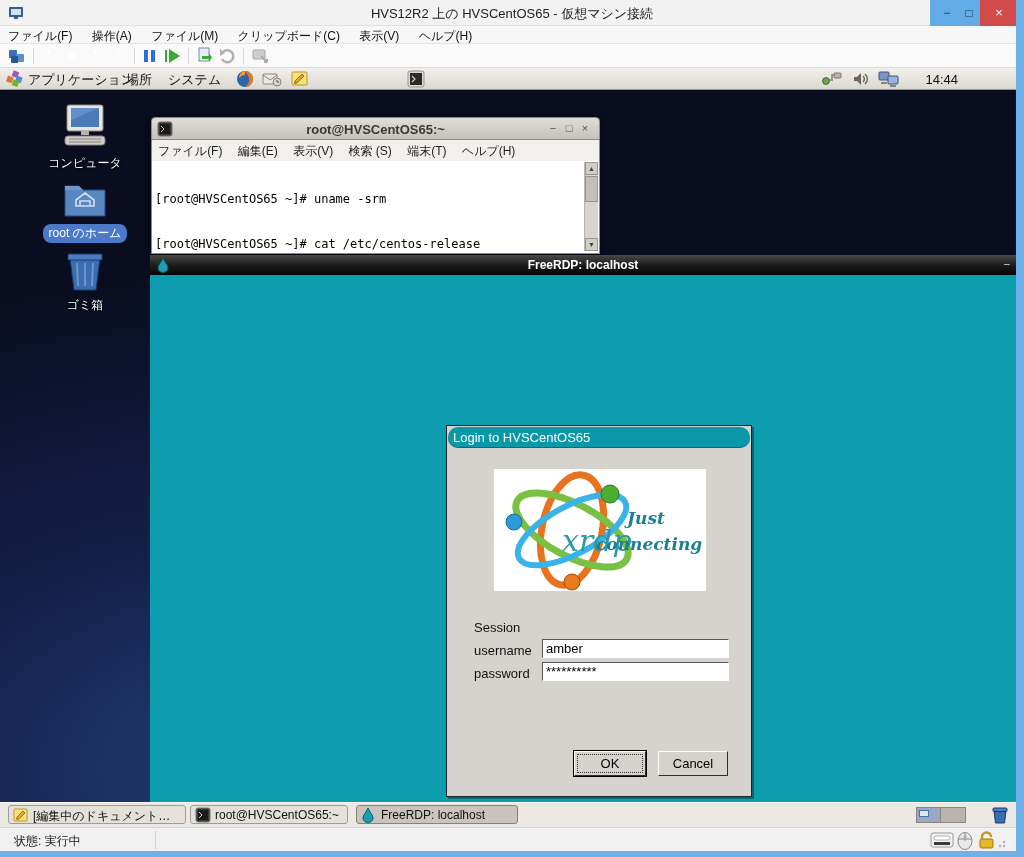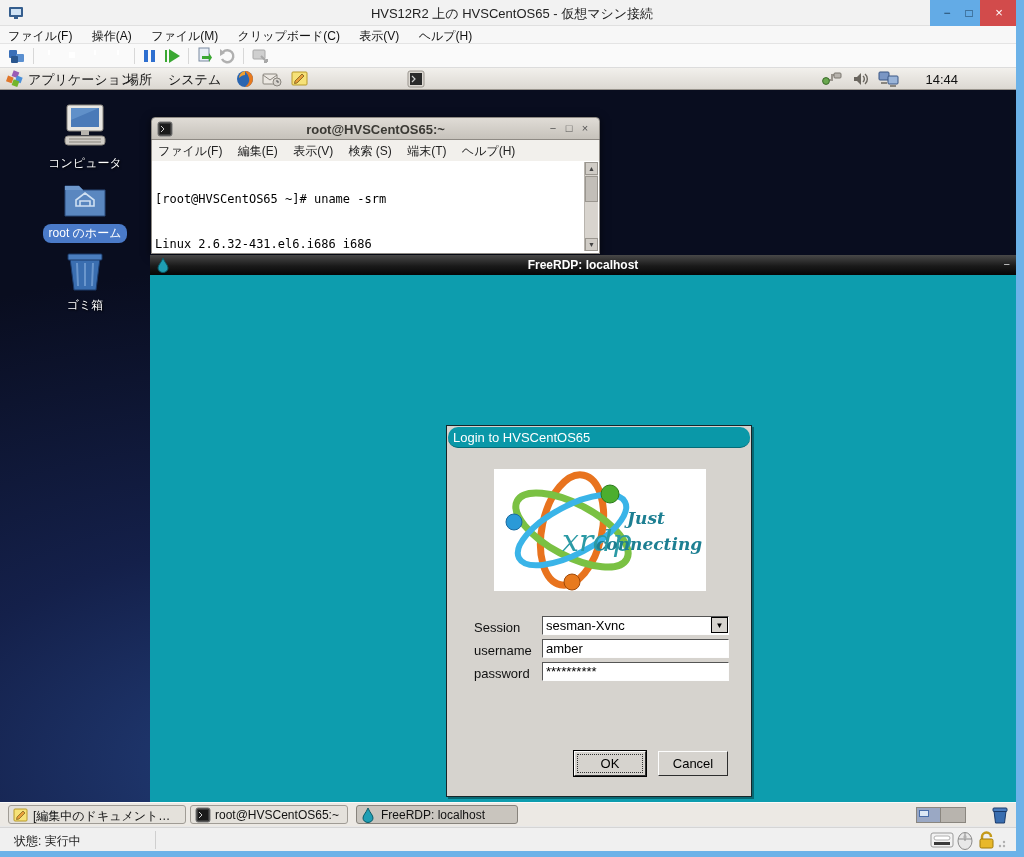--- a/index.html
+++ b/index.html
@@ -286,21 +286,20 @@
           <span>ファイル(F)</span>
           <span>編集(E)</span>
           <span>表示(V)</span>
           <span>検索 (S)</span>
           <span>端末(T)</span>
           <span>ヘルプ(H)</span>
         </div>
         <div class="term-body">
           <div class="term-lines">
             <div>[root@HVSCentOS65 ~]# uname -srm</div>
-            <div>Linux 2.6.32-431.el6.i686 i686</div>
             <div>[root@HVSCentOS65 ~]# cat /etc/centos-release</div>
             <div>CentOS release 6.5 (Final)</div>
             <div>[root@HVSCentOS65 ~]# xfreerdp --no-tls -a 32 localhost</div>
             <div>connected to localhost:3389</div>
           </div>
           <div class="term-scroll">
             <span class="sc-btn" style="top:0">▲</span>
             <span class="sc-thumb"></span>
             <span class="sc-btn" style="bottom:0">▼</span>
           </div>
@@ -336,24 +335,20 @@
                 </g>
                 <text x="68" y="82" font-family="DejaVu Serif, serif" font-style="italic" font-size="30" fill="#2b9aa5">xrdp</text>
               </svg>
               <div class="tagline">
                 <div>Just</div>
                 <div>connecting</div>
               </div>
             </div>
 
             <span class="frm-label" style="top:194px">Session</span>
-            <div class="frm-field" style="top:190px">
-              <span class="combo-text">sesman-Xvnc</span>
-              <span class="combo-btn">▼</span>
-            </div>
 
             <span class="frm-label" style="top:217px">username</span>
             <input class="frm-field" style="top: 213px;" readonly="" value="amber">
 
             <span class="frm-label" style="top:240px">password</span>
             <input class="frm-field" style="top: 236px;" readonly="" value="**********">
 
             <div class="btn focus" style="left:127px;top:325px;width:72px">OK</div>
             <div class="btn" style="left:211px;top:325px;width:70px">Cancel</div>
           </div>

